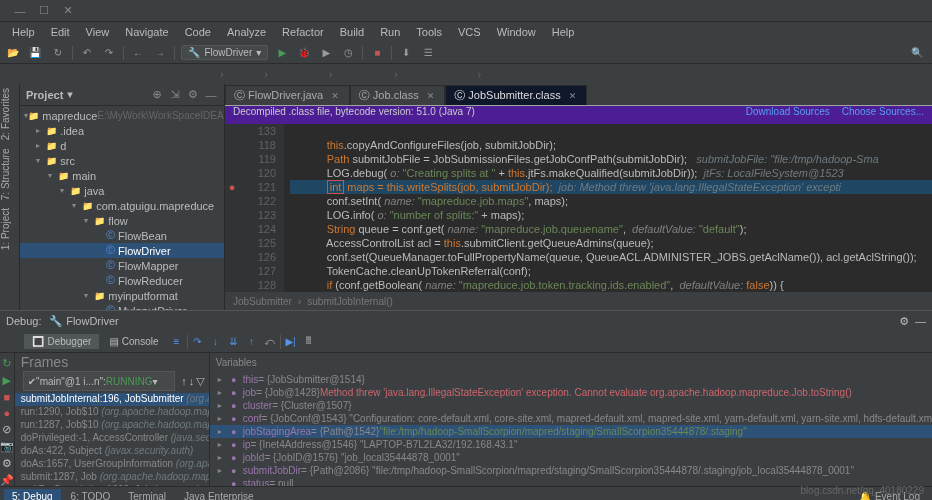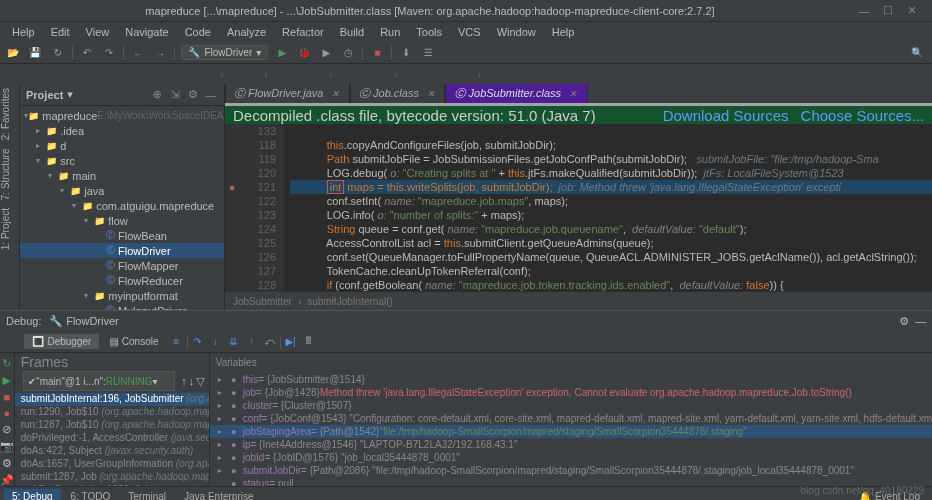--- a/index.html
+++ b/index.html
@@ -22,25 +22,25 @@
 .panel-header { height: 22px; display: flex; align-items: center; padding: 0 6px; gap: 4px; border-bottom: 1px solid #2b2b2b; font-size: 11px; }
 .panel-header .title { flex: 1; }
 .panel-header .icon-btn { width: 14px; text-align: center; color: #888; }
 .tree { flex: 1; overflow: hidden; font-size: 11px; padding: 2px 0; }
 .tree-row { height: 15px; display: flex; align-items: center; padding-left: 4px; white-space: nowrap; }
 .tree-row .exp { width: 10px; color: #888; font-size: 8px; }
 .tree-row.highlight { background: #2d5177; color: #fff; }
 .tree-row .folder-icon { color: #87939a; margin-right: 3px; font-size: 9px; }
 .tree-row .java-icon { color: #5394ec; margin-right: 3px; font-size: 9px; }
 .editor-area { flex: 1; display: flex; flex-direction: column; background: #2b2b2b; overflow: hidden; }
-.editor-tabs { height: 22px; display: flex; align-items: flex-end; background: #3c3f41; border-bottom: 3px solid #a3a3a3; font-style: italic; }
+.editor-tabs { height: 22px; display: flex; align-items: flex-end; background: #3c3f41; border-bottom: 1px solid #a3a3a3; }
 .editor-tab { height: 20px; padding: 0 10px 0 8px; display: flex; align-items: center; gap: 4px; background: #3c3f41; border: 1px solid #2b2b2b; border-bottom: none; font-size: 11px; color: #aaa; }
-.editor-tab.active { background: #4c1d95; color: #ddd; }
+.editor-tab.active { background: #0f172a; color: #ddd; }
 .editor-tab .close { color: #888; font-size: 9px; margin-left: 4px; }
-.editor-banner { height: 18px; background: #14532d; color: #ccc; display: flex; align-items: flex-end; padding: 0 8px; font-size: 15px; }
+.editor-banner { height: 18px; background: #4c1d95; color: #ccc; display: flex; align-items: flex-start; padding: 0 8px; font-size: 10px; }
 .editor-banner .right { margin-left: auto; display: flex; gap: 12px; }
 .editor-banner .link { color: #589df6; }
 .gutter { width: 45px; background: #313335; color: #606366; text-align: right; padding-right: 8px; font-family: Consolas, monospace; font-size: 11px; position: relative; }
 .bp-gutter { width: 14px; background: #313335; }
 .code-content { display: flex; flex: 1; overflow: hidden; font-family: Consolas, monospace; font-size: 11px; line-height: 14px; }
 .code-lines { flex: 1; padding-left: 6px; background: #2b2b2b; white-space: pre; overflow: hidden; }
 .code-line { height: 14px; position: relative; }
 .code-line.exec { background: #1f4764; }
 .kw { color: #cc7832; }
 .str { color: #6a8759; }
@@ -79,21 +79,20 @@
 .bottom-tabs { height: 20px; background: #3c3f41; border-top: 1px solid #2b2b2b; display: flex; align-items: center; padding: 0 4px; gap: 2px; font-size: 10px; }
 .bottom-tab { padding: 2px 8px; color: #aaa; display: flex; align-items: center; gap: 3px; }
 .bottom-tab.active { background: #2d5177; color: #fff; }
 .watermark { position: absolute; right: 8px; bottom: 4px; color: #666; font-size: 10px; }
 .sidebar-vertical { position: absolute; left: 0; top: 84px; width: 18px; writing-mode: vertical-rl; transform: rotate(180deg); font-size: 10px; color: #aaa; display: flex; gap: 8px; padding: 4px 0; }
 </style>
 </head>
 <body>
 
 <div class="titlebar">
-  <span class="title">mapreduce [...\mapreduce] - ...\JobSubmitter.class [Maven: org.apache.hadoop:hadoop-mapreduce-client-core:2.7.2]</span>
   <span class="win-btn">—</span>
   <span class="win-btn">☐</span>
   <span class="win-btn">✕</span>
 </div>
 
 <div class="menubar" id="menubar">
     <span>Help</span>
     <span>Edit</span>
     <span>View</span>
     <span>Navigate</span>

